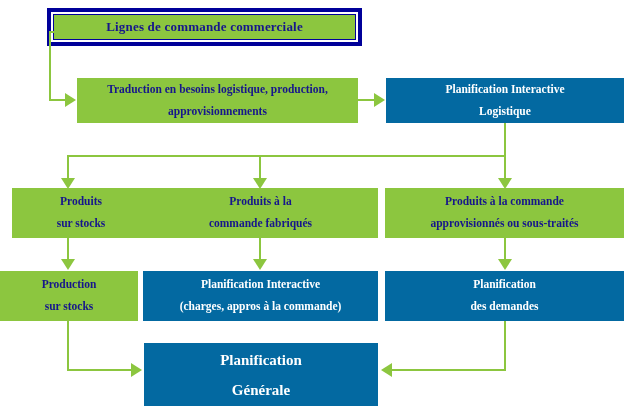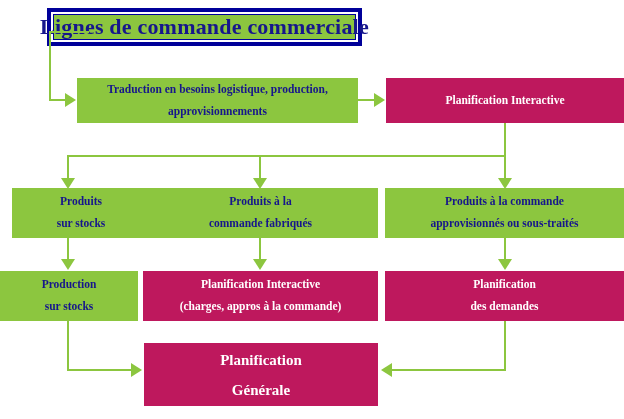--- a/index.html
+++ b/index.html
@@ -30,21 +30,21 @@
   .box .ln {
     display: block;
     white-space: nowrap;
   }
 
   .box.green {
     background: #8CC63F;
     color: #16168C;
   }
   .box.navy {
-    background: #be185d;
+    background: #0369a1;
     color: #ffffff;
   }
 
   
   .title-box {
     position: absolute;
     box-sizing: border-box;
     border: 4px solid #000099;
     background: #ffffff;
     padding: 2px;
@@ -55,21 +55,21 @@
     height: 100%;
     border: 1px solid #000099;
     background: #8CC63F;
     display: flex;
     align-items: center;
     justify-content: center;
   }
   .title-inner span {
     color: #16168C;
     font-weight: bold;
-    font-size: 22px;
+    font-size: 13px;
     letter-spacing: 0.2px;
     white-space: nowrap;
   }
 
   
   .hline {
     position: absolute;
     height: 2px;
     background: #8CC63F;
   }
@@ -118,20 +118,21 @@
   <div class="box green" style="left:77px; top:78px; width:281px; height:45px; font-size:11.5px;">
     <span class="ln">Traduction en besoins logistique, production,</span>
     <span class="ln">approvisionnements</span>
   </div>
 
   <div class="hline" style="left:358px; top:99px; width:20px;"></div>
   <div class="arrow right" style="left:374px; top:93px;"></div>
 
   <div class="box navy" style="left:386px; top:78px; width:238px; height:45px; font-size:11.5px;">
     <span class="ln">Planification Interactive</span>
+    <span class="ln">Logistique</span>
   </div>
 
   <div class="vline" style="left:504px; top:123px; width:2px; height:33px;"></div>
   <div class="hline" style="left:67px; top:155px; width:439px;"></div>
 
   <div class="vline" style="left:67px; top:155px; height:26px;"></div>
   <div class="arrow down" style="left:61px; top:178px;"></div>
 
   <div class="vline" style="left:259px; top:155px; height:26px;"></div>
   <div class="arrow down" style="left:253px; top:178px;"></div>

